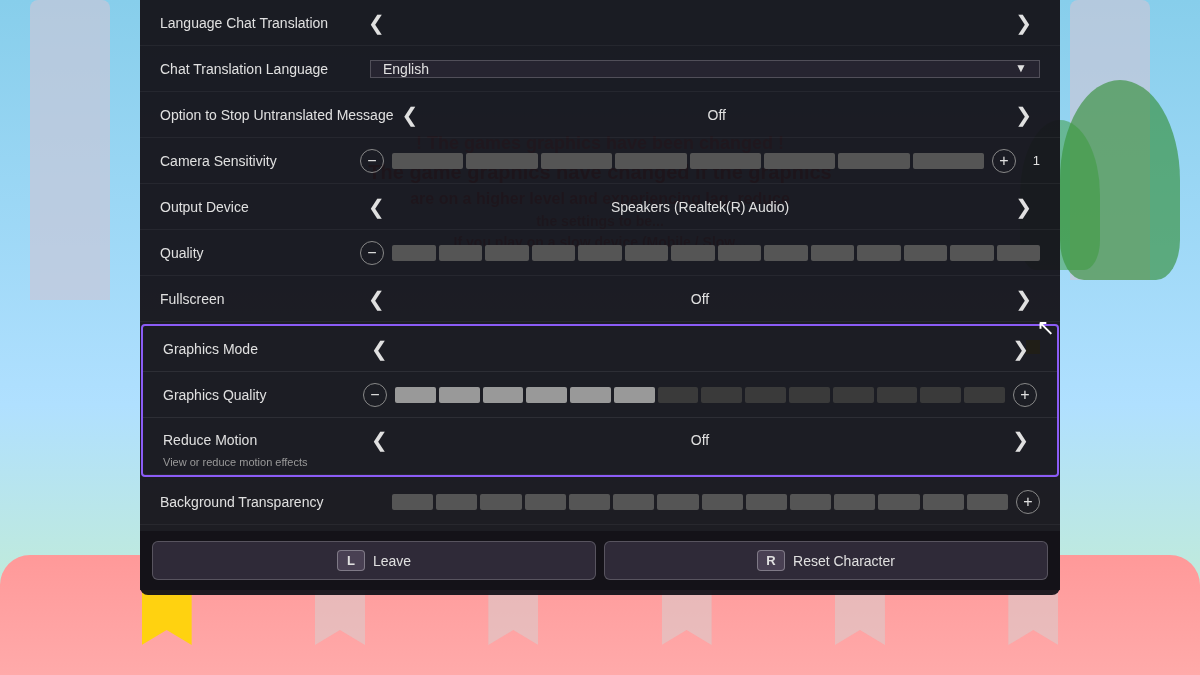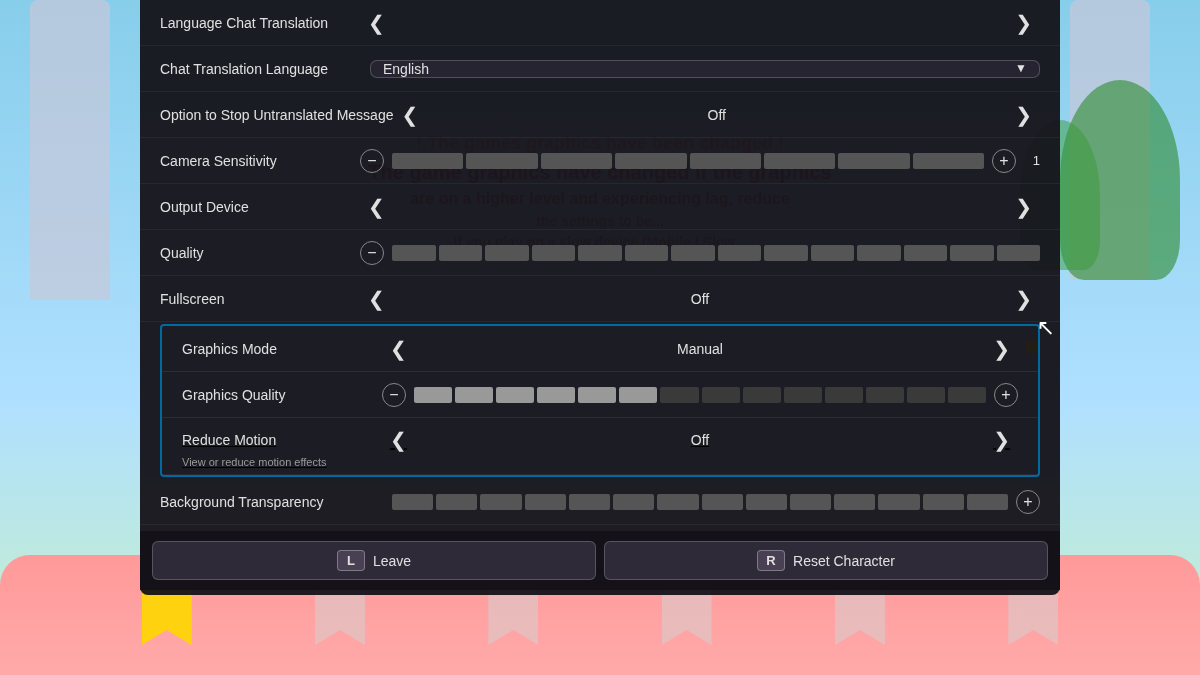--- a/index.html
+++ b/index.html
@@ -187,21 +187,21 @@
       flex: 1;
       text-align: center;
     }
 
     
     .dropdown-control {
       flex: 1;
       display: flex;
       background: rgba(40,38,50,0.9);
       border: 1px solid rgba(255,255,255,0.2);
-      border-radius: 7px;
+      border-radius: 0;
       padding: 0 12px;
       color: #e0e0e0;
       font-size: 14px;
       justify-content: space-between;
       cursor: pointer;
     }
 
     .dropdown-arrow {
       color: #e0e0e0;
       font-size: 12px;
@@ -374,20 +374,21 @@
         </div>
       <button class="slider-plus">+</button>
       <span class="slider-value">1</span>
     </div>
   </div>
 
   <div class="settings-row">
     <span class="row-label">Output Device</span>
     <div class="arrow-control">
       <button class="arrow-btn">❮</button>
+      <span class="control-value">Speakers (Realtek(R) Audio)</span>
       <button class="arrow-btn">❯</button>
     </div>
   </div>
 
   <div class="settings-row">
     <span class="row-label">Quality</span>
     <div class="slider-control">
       <button class="slider-minus">−</button>
       <div class="slider-track" id="track-volume">
           <div class="slider-seg" style="background: rgb(85, 85, 85);"></div>
@@ -410,27 +411,26 @@
 
   <div class="settings-row">
     <span class="row-label">Fullscreen</span>
     <div class="arrow-control">
       <button class="arrow-btn">❮</button>
       <span class="control-value">Off</span>
       <button class="arrow-btn">❯</button>
     </div>
   </div>
 
-  <div style="border: 2px solid #0369a1; margin: 2px 20px; border-radius: 4px;">
+  <div style="border: 2px solid #8b5cf6; margin: 2px 1px; border-radius: 4px;">
 
     <div class="settings-row" style="border-bottom: 1px solid rgba(255,255,255,0.08);">
       <span class="row-label">Graphics Mode</span>
       <div class="arrow-control">
         <button class="arrow-btn">❮</button>
-        <span class="control-value">Manual</span>
         <button class="arrow-btn">❯</button>
       </div>
     </div>
 
     <div class="settings-row" style="border-bottom: 1px solid rgba(255,255,255,0.08);">
       <span class="row-label">Graphics Quality</span>
       <div class="slider-control">
         <button class="slider-minus">−</button>
         <div class="slider-track" id="track-graphics">
             <div class="slider-seg" style="background: rgb(153, 153, 153);"></div>
@@ -445,21 +445,21 @@
             <div class="slider-seg" style="background: rgb(58, 58, 58);"></div>
             <div class="slider-seg" style="background: rgb(58, 58, 58);"></div>
             <div class="slider-seg" style="background: rgb(58, 58, 58);"></div>
             <div class="slider-seg" style="background: rgb(58, 58, 58);"></div>
             <div class="slider-seg" style="background: rgb(58, 58, 58);"></div>
           </div>
         <button class="slider-plus">+</button>
       </div>
     </div>
 
-    <div class="settings-row" style="flex-direction: column; align-items: flex-start; padding: 6px 20px; text-decoration: underline;">
+    <div class="settings-row" style="flex-direction: column; align-items: flex-start; padding: 6px 20px;">
       <div style="display: flex; width: 100%; align-items: center;">
         <span class="row-label">Reduce Motion</span>
         <div class="arrow-control">
           <button class="arrow-btn">❮</button>
           <span class="control-value">Off</span>
           <button class="arrow-btn">❯</button>
         </div>
       </div>
       <span class="row-label sub-label">View or reduce motion effects</span>
     </div>

